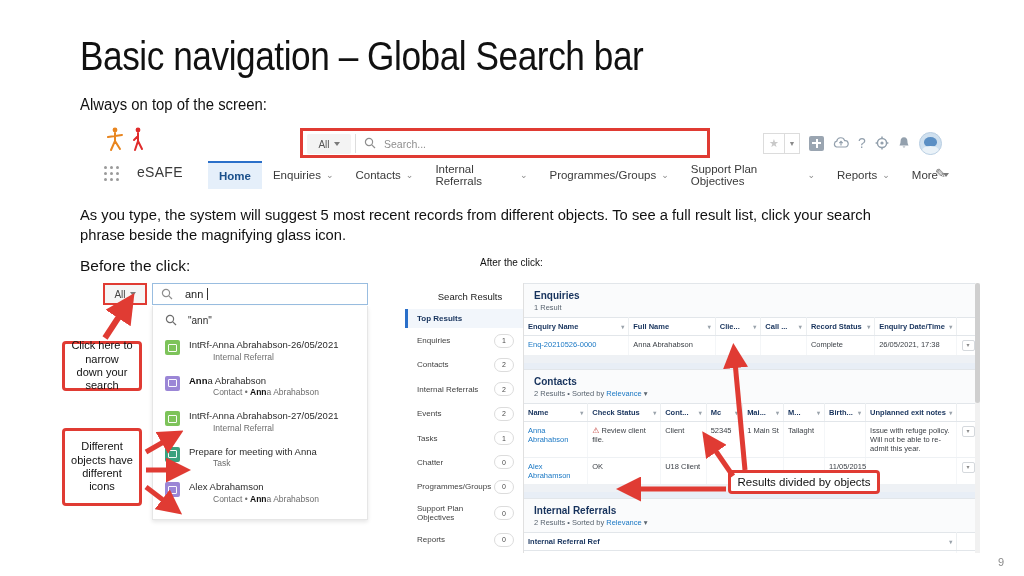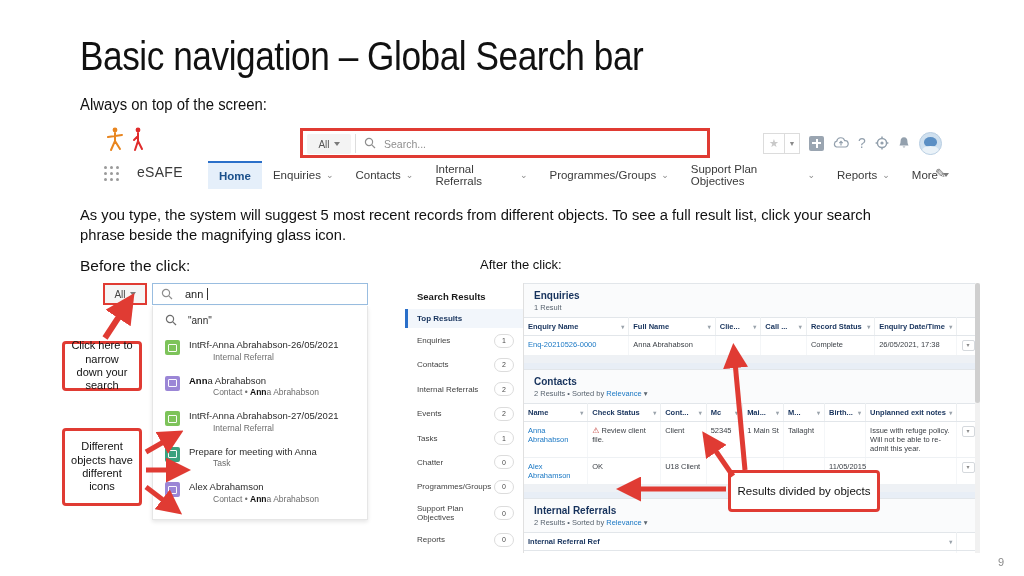--- a/index.html
+++ b/index.html
@@ -21,21 +21,21 @@
   #subtitle1{
     position:absolute;left:80px;top:96px;font-size:16px;color:#111;
     transform:scaleX(0.93);transform-origin:left center;
   }
   #para{
     position:absolute;left:80px;top:205px;width:880px;font-size:15.5px;
     line-height:1.3;color:#111;
     transform:scaleX(0.95);transform-origin:left top;
   }
   #beforeLbl{position:absolute;left:80px;top:257px;font-size:15.5px;color:#111;}
-  #afterLbl{position:absolute;left:480px;top:257px;font-size:13px;color:#111;}
+  #afterLbl{position:absolute;left:480px;top:257px;font-size:10px;color:#111;}
   #pageno{position:absolute;right:20px;bottom:8px;font-size:11px;color:#8a8a8a;}
 
   
   #sfbar{position:absolute;left:80px;top:124px;width:880px;height:70px;background:#fff;}
   #sfbar .topline{position:absolute;left:0;top:0;width:880px;height:40px;background:#fff;}
   .logo-figs{position:absolute;left:22px;top:2px;width:60px;height:28px;}
   .appgrid{position:absolute;left:24px;top:42px;width:16px;height:16px;
     display:grid;grid-template-columns:repeat(3,4px);grid-template-rows:repeat(3,4px);gap:2px;}
   .appgrid i{display:block;width:3px;height:3px;background:#9a9a9a;border-radius:50%;}
   .appname{position:absolute;left:57px;top:40px;font-size:14px;color:#3a3a3a;font-weight:400;letter-spacing:.3px;}
@@ -99,28 +99,28 @@
   .sugg .t1 b,.sugg .t2 b{font-weight:700;color:#111;}
   .suggq{display:flex;align-items:center;gap:11px;padding:8px 0 7px 12px;}
   .suggq .q{font-size:10px;color:#2b2b2b;}
 
   
   .callout{position:absolute;background:#fff;border:3px solid #e03b33;border-radius:4px;
       display:flex;align-items:center;justify-content:center;text-align:center;
       font-size:11px;line-height:1.22;color:#111;padding:5px 6px;box-sizing:border-box;}
   #co1{left:62px;top:341px;width:80px;height:50px;}
   #co2{left:62px;top:428px;width:80px;height:78px;}
-  #co3{left:728px;top:470px;width:152px;height:42px;font-size:11.5px;}
+  #co3{left:728px;top:470px;width:152px;height:24px;font-size:11.5px;}
 
   
   #after{position:absolute;left:405px;top:283px;width:575px;height:270px;background:#fff;
       overflow:hidden;}
   #sfSide{position:absolute;left:0;top:0;width:118px;height:270px;background:#fff;
       border-right:1px solid #e0e0e0;}
-  #sfSide .hd{font-size:9.5px;font-weight:700;color:#1b1b1b;padding:8px 0 7px 12px;}
+  #sfSide .hd{font-size:9.5px;font-weight:400;color:#1b1b1b;padding:8px 0 7px 12px;text-align:center;}
   .sideitem{display:flex;align-items:center;justify-content:space-between;
       padding:5.2px 9px 5.2px 12px;font-size:8px;color:#3f3f3f;}
   .sideitem.sel{background:#f2f6fb;border-left:3px solid #2a6fc9;padding-left:9px;font-weight:700;color:#16325c;}
   .badge{min-width:12px;height:12px;border-radius:8px;border:1px solid #dcdcdc;background:#fff;
       font-size:7px;color:#4a4a4a;display:flex;align-items:center;justify-content:center;padding:0 3px;}
 
   #sfMain{position:absolute;left:119px;top:0;width:456px;height:270px;background:#eef1f5;}
   .card{background:#fff;margin:0 0 7px 0;border-top:1px solid #e2e6ea;}
   .card .chd{padding:6px 0 5px 10px;background:#fafbfc;}
   .card .ct{font-size:10px;font-weight:700;color:#16325c;}

